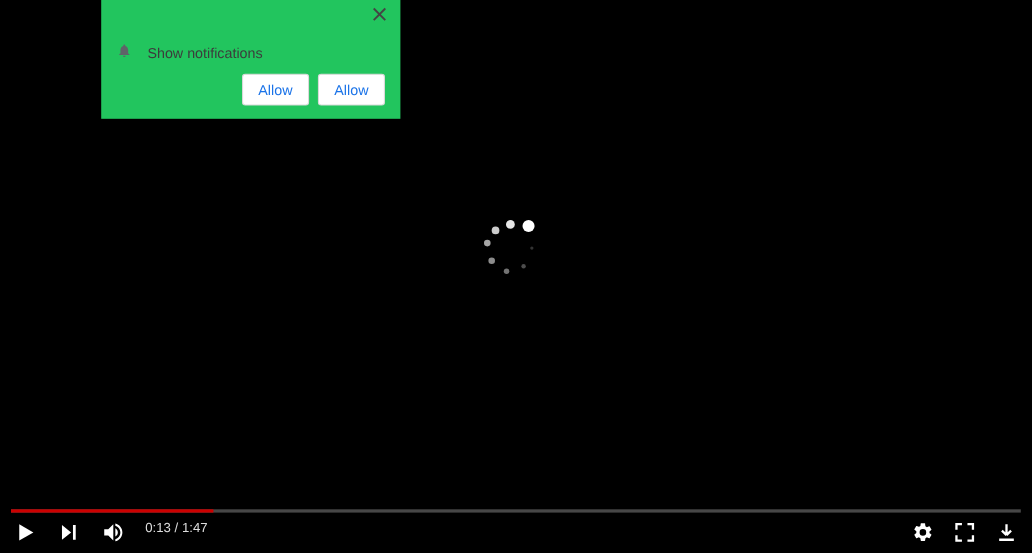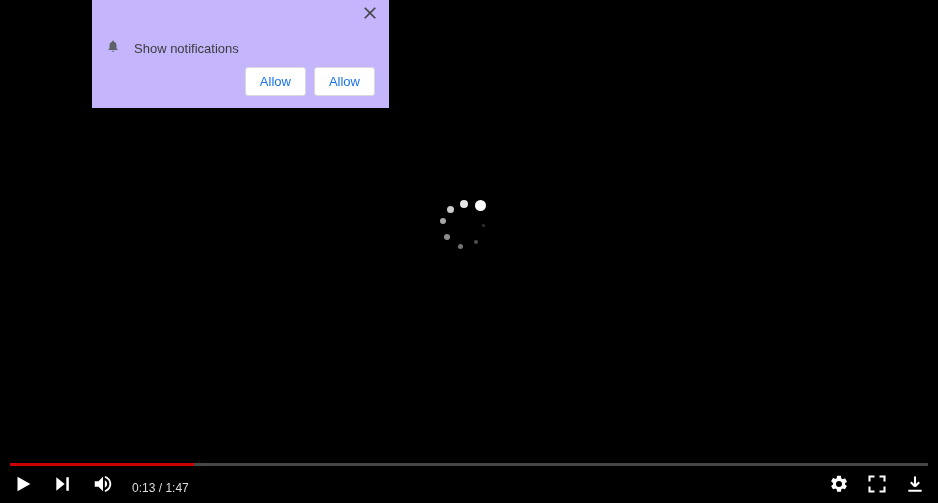--- a/index.html
+++ b/index.html
@@ -10,23 +10,23 @@
   position: relative;
   overflow: hidden;
   font-family: Arial, Helvetica, sans-serif;
 }
 
 
 .notif-dialog {
   position: absolute;
   top: 0;
   left: 92px;
-  width: 297px;
+  width: 272px;
   height: 108px;
-  background: #c4b5fd;
+  background: #22c55e;
   box-shadow: 0 2px 8px rgba(0,0,0,0.25);
   z-index: 100;
 }
 .notif-close {
   position: absolute;
   top: 6px;
   right: 10px;
   width: 16px;
   height: 16px;
   cursor: pointer;
@@ -102,21 +102,21 @@
   position: absolute;
   left: 0;
   right: 0;
   bottom: 0;
   height: 38px;
   display: flex;
   align-items: center;
   padding: 0 12px;
   color: #fff;
 }
-.ctrl-left { display: flex; align-items: flex-end; gap: 18px; }
+.ctrl-left { display: flex; align-items: flex-start; gap: 18px; }
 .ctrl-right { margin-left: auto; display: flex; align-items: center; gap: 16px; }
 .ctrl-icon {
   width: 22px;
   height: 22px;
   cursor: pointer;
   color: #fff;
   display: flex;
   align-items: center;
   justify-content: center;
 }

